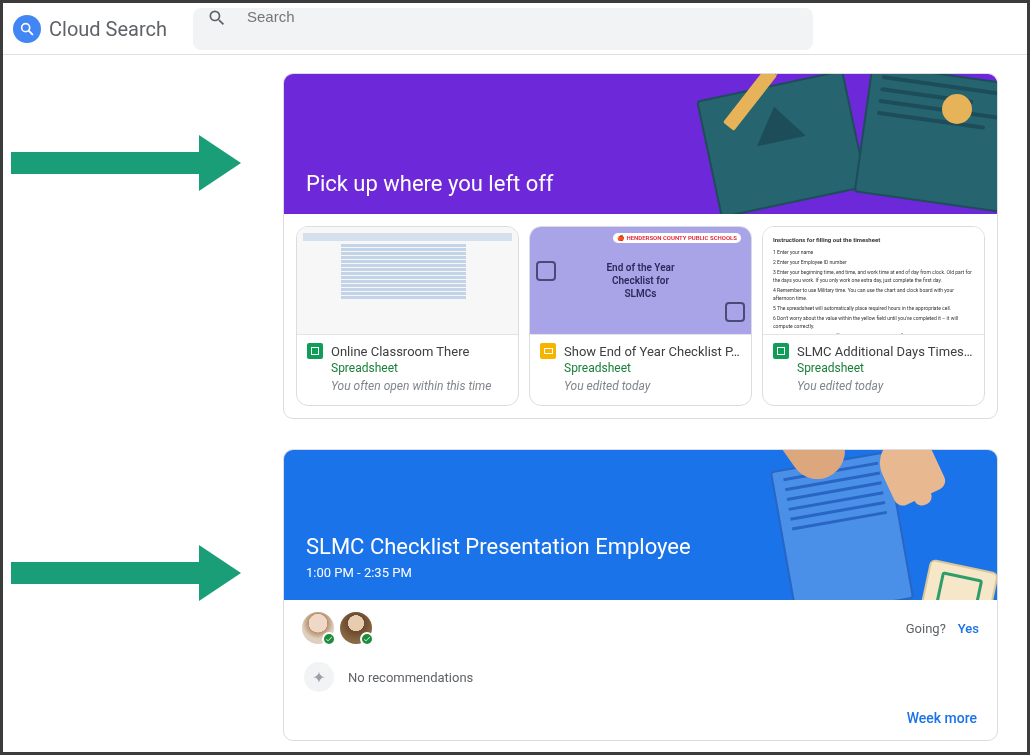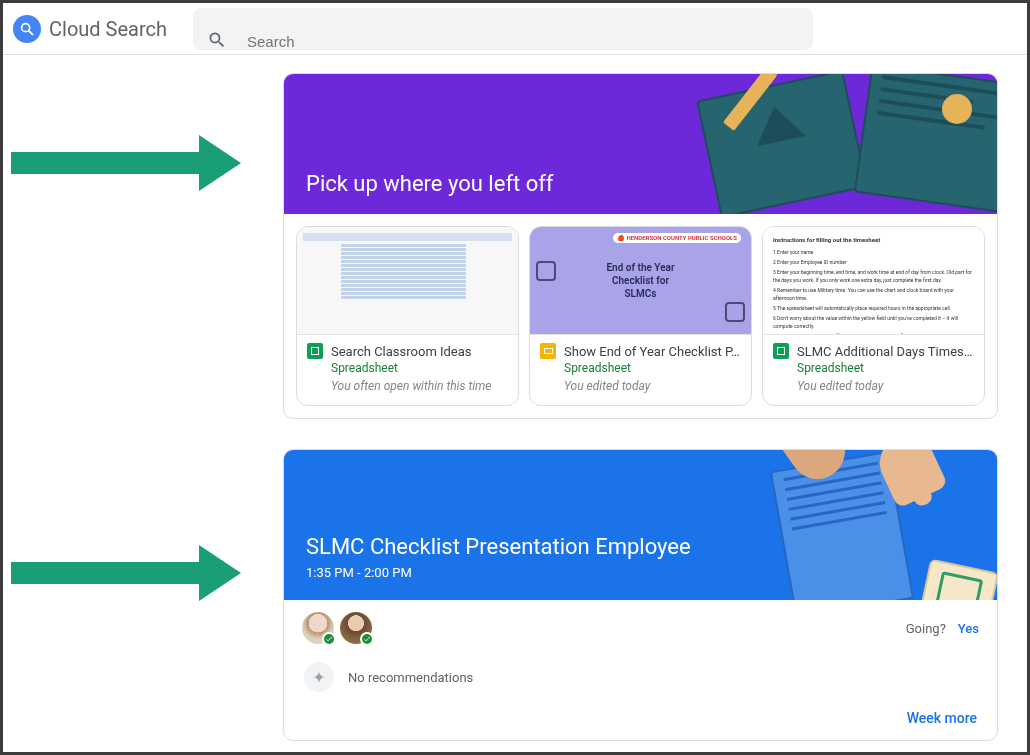--- a/index.html
+++ b/index.html
@@ -27,21 +27,21 @@
     background: #4285f4; position: relative;
     display: flex; align-items: center; justify-content: center;
   }
   .logo-icon svg { width: 16px; height: 16px; }
   .logo-text { font-size: 20px; color: #5f6368; }
   .search-bar {
     flex: 0 0 620px;
     height: 42px;
     background: #f1f3f4;
     border-radius: 8px;
-    display: flex; align-items: flex-end;
+    display: flex; align-items: flex-start;
     padding: 0 14px; gap: 20px;
   }
   .search-bar svg { width: 20px; height: 20px; fill: #5f6368; }
   .search-bar input {
     border: none; background: transparent; outline: none;
     font-size: 15px; color: #5f6368; flex: 1;
   }
 
   
   .main { padding: 18px 0 0 280px; position: relative; }
@@ -233,21 +233,21 @@
               <div class="rw"></div>
               <div class="rw"></div>
               <div class="rw"></div>
           </div>
         </div>
         <div class="doc-meta">
           <div class="doc-title-row">
             <div class="ficon sheets">
                 <div class="ficon-inner"></div>
               </div>
-            <div class="doc-title">Search Classroom Ideas</div>
+            <div class="doc-title">Online Classroom There</div>
           </div>
           <div class="doc-type">Spreadsheet</div>
           <div class="doc-activity">You often open within this time</div>
         </div>
       </div>
 
       <div class="doc-card">
         <div class="thumb">
           <div class="thumb-slide">
             <div class="badge">🍎 <span>HENDERSON COUNTY PUBLIC SCHOOLS</span></div>
@@ -307,21 +307,21 @@
             <div class="l"></div>
             <div class="l"></div>
             <div class="l"></div>
             <div class="l"></div>
           </div>
         <div class="ev-hand h2"></div>
         <div class="ev-hand"></div>
         <div class="ev-cal"></div>
       </div>
       <div class="event-title">SLMC Checklist Presentation Employee</div>
-      <div class="event-time">1:35 PM - 2:00 PM</div>
+      <div class="event-time">1:00 PM - 2:35 PM</div>
     </div>
     <div class="event-body">
       <div class="attendees-row">
         <div class="avatars">
           <div class="avatar-wrap">
             <div class="avatar a1"></div>
             <div class="check">
                 <svg viewBox="0 0 24 24">
                   <path d="M9 16.17L4.83 12l-1.42 1.41L9 19 21 7l-1.41-1.41z"></path>
                 </svg>

